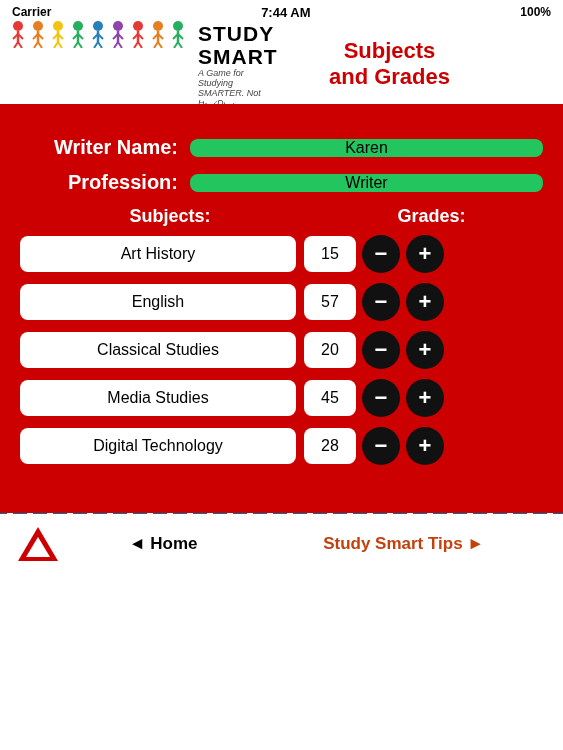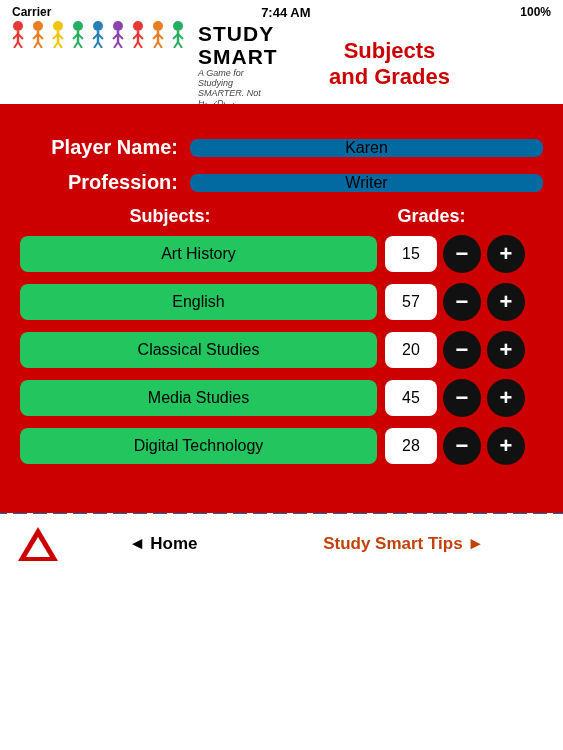--- a/index.html
+++ b/index.html
@@ -104,21 +104,21 @@
     .info-label {
       color: #fff;
       font-size: 20px;
       font-weight: 900;
       width: 170px;
       text-align: right;
       padding-right: 12px;
     }
     .info-value {
       flex: 1;
-      background: #0369a1;
+      background: #22c55e;
       border-radius: 8px;
       padding: 0 14px;
       font-size: 16px;
       text-align: center;
       color: #000;
     }
 
     
     .subjects-header {
       display: flex;
@@ -138,22 +138,22 @@
       flex: 1;
     }
 
     
     .subject-row {
       display: flex;
       align-items: center;
       margin-bottom: 10px;
     }
     .subject-name {
-      width: 357px;
-      background: #22c55e;
+      width: 276px;
+      background: #ffffff;
       border-radius: 8px;
       padding: 9px 14px;
       font-size: 16px;
       text-align: center;
       color: #000;
     }
     .grade-area {
       flex: 1;
       display: flex;
       align-items: center;
@@ -328,21 +328,21 @@
     </h1>
   </div>
 </div>
 
 <div class="red-section-wrapper">
   <div class="zigzag-top"></div>
 
   <div class="main-content">
 
     <div class="info-row">
-      <div class="info-label">Player Name:</div>
+      <div class="info-label">Writer Name:</div>
       <div class="info-value">Karen</div>
     </div>
 
     <div class="info-row">
       <div class="info-label">Profession:</div>
       <div class="info-value">Writer</div>
     </div>
 
     <div class="subjects-header">
       <div class="subjects-col-header left">Subjects:</div>

